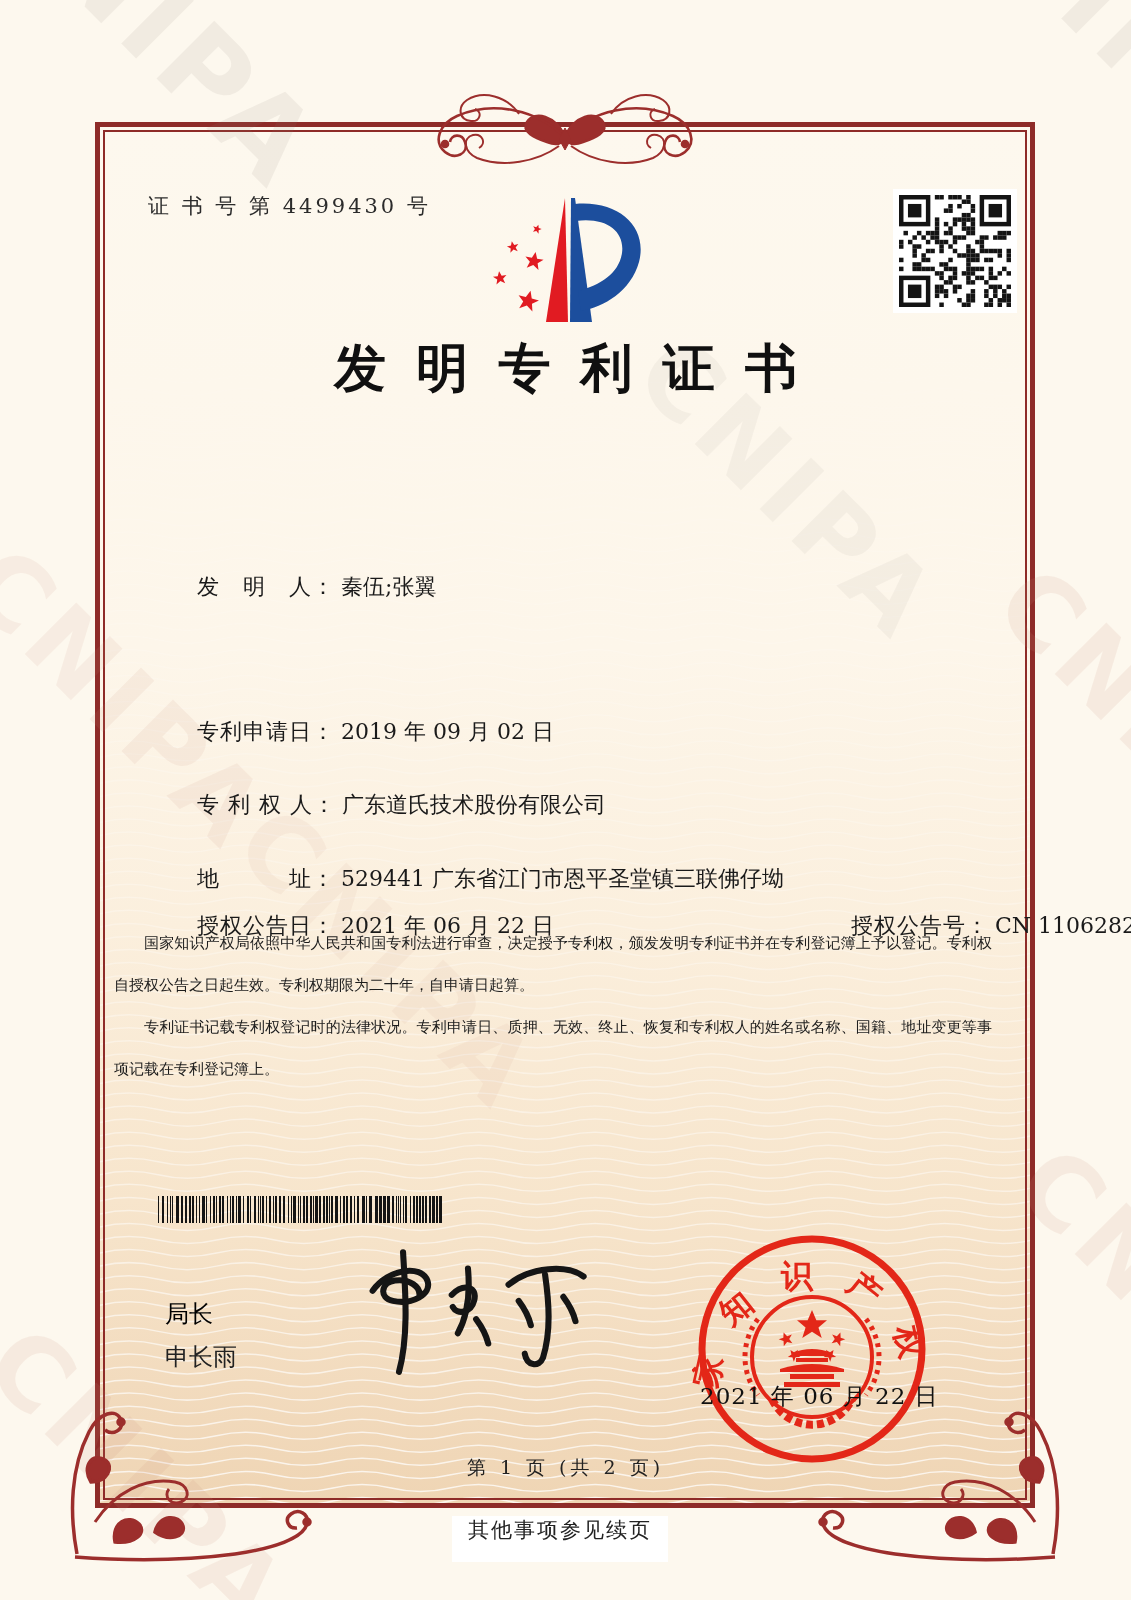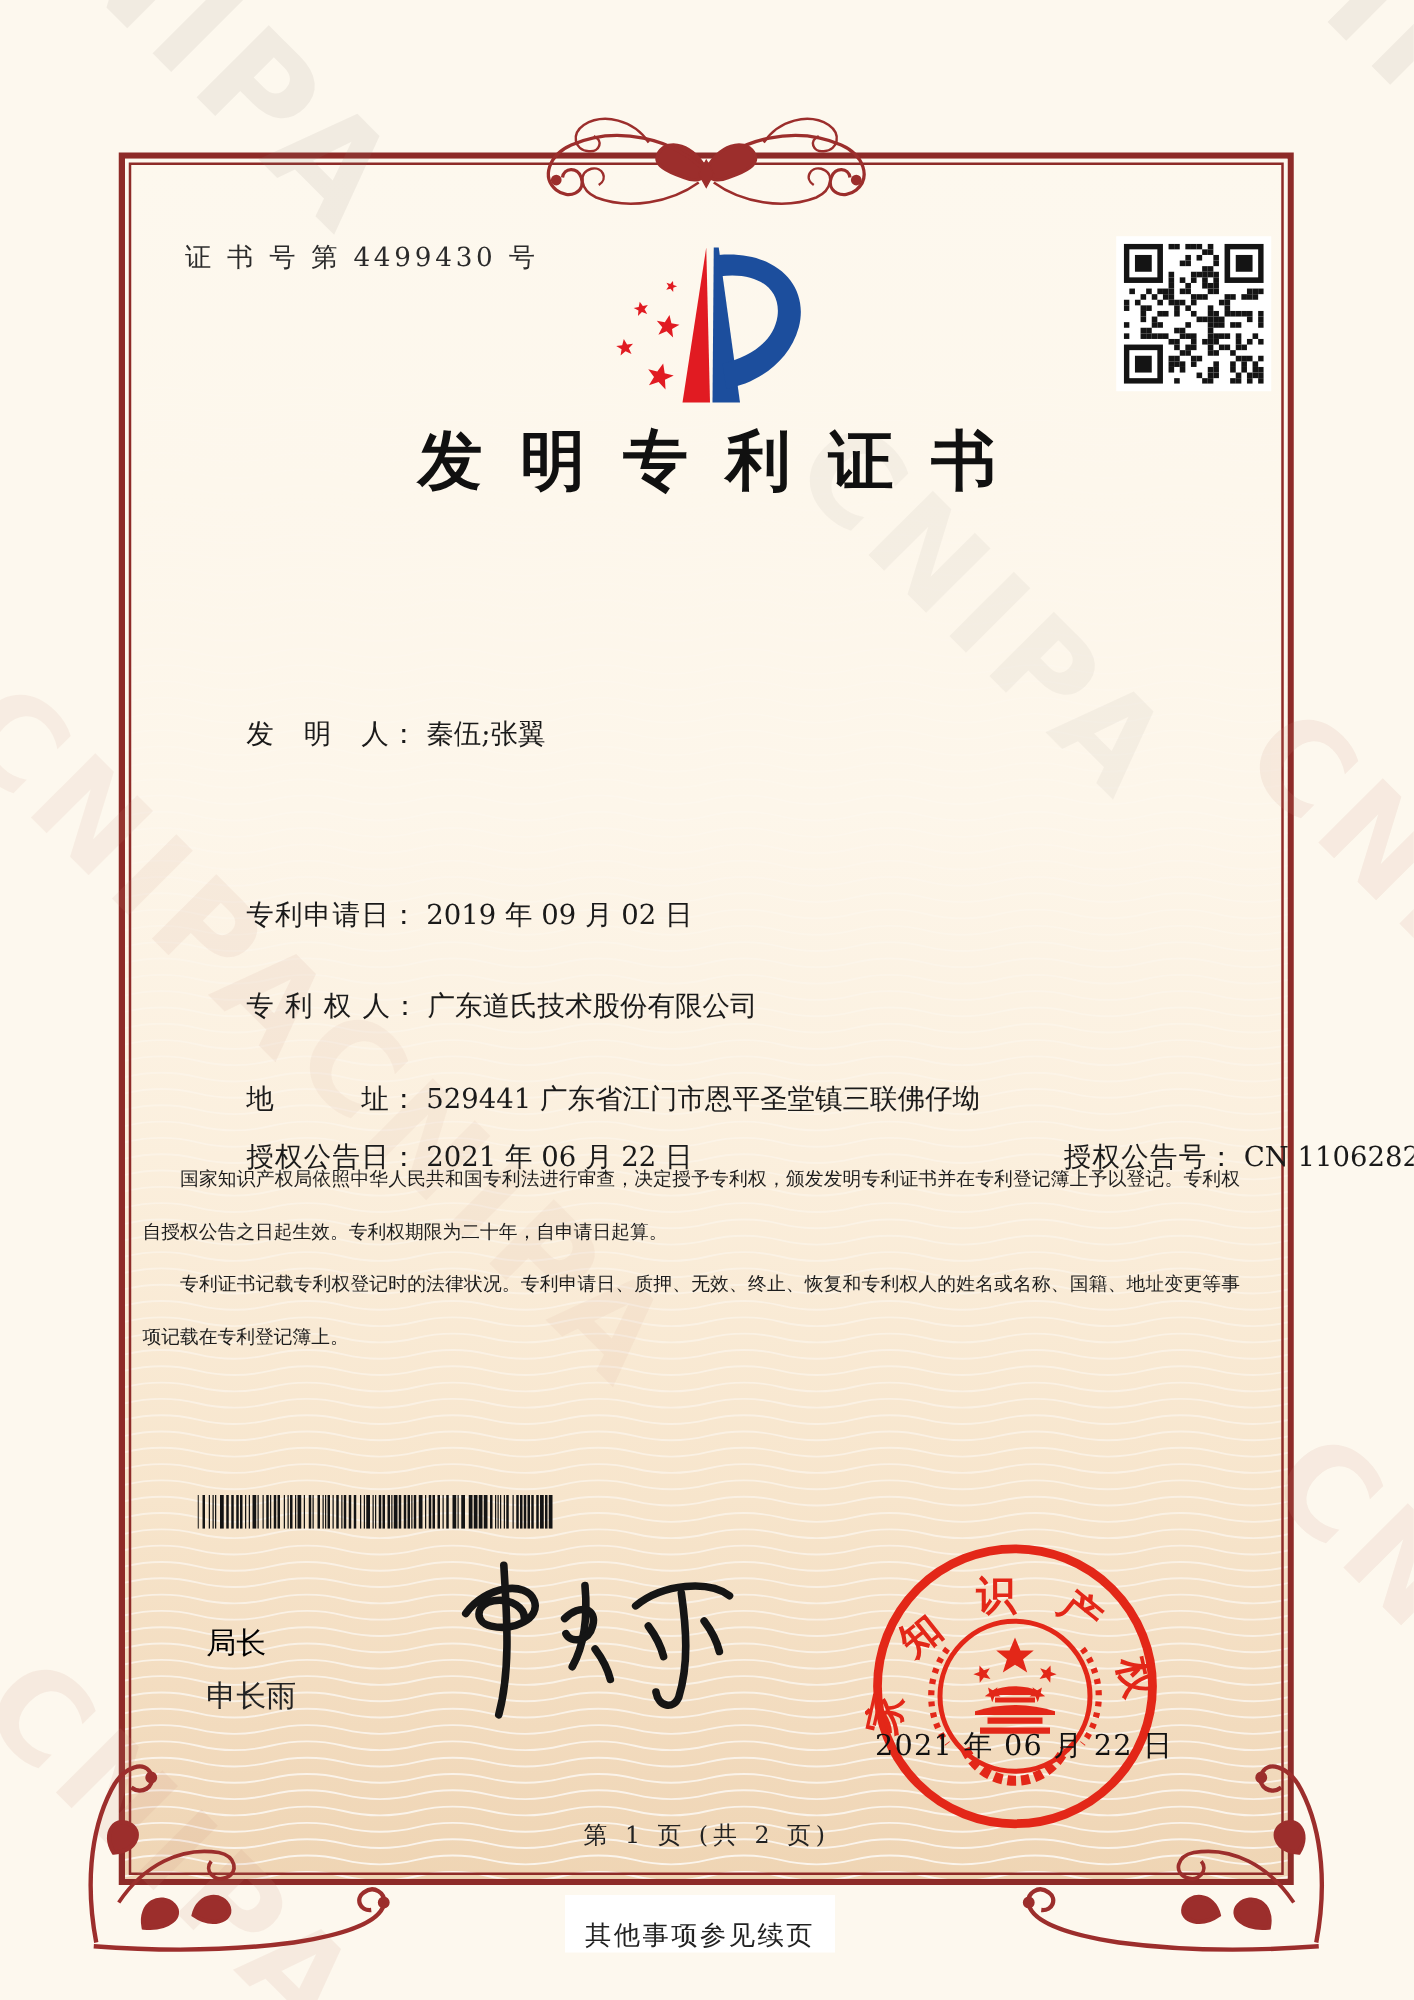--- a/index.html
+++ b/index.html
@@ -54,21 +54,21 @@
   .signature{position:absolute;left:330px;top:1238px;width:280px;height:142px;}
 
   .seal{position:absolute;left:692px;top:1227px;width:240px;height:240px;mix-blend-mode:multiply;}
   .seal-date{position:absolute;left:700px;top:1381px;width:224px;text-align:center;
              font-size:23px;color:#111;letter-spacing:1px;z-index:3;white-space:pre;}
 
   .pagefoot{position:absolute;left:0;top:1455px;width:1131px;text-align:center;
             font-size:19px;letter-spacing:4px;color:#222;}
 
   .strip{position:absolute;left:452px;top:1516px;width:216px;height:46px;background:#ffffff;
-         display:flex;align-items:flex-end;justify-content:center;z-index:2;}
+         display:flex;align-items:flex-start;justify-content:center;z-index:2;}
   .strip span{font-size:21px;letter-spacing:2px;color:#222;}
 
   .orn{position:absolute;z-index:2;pointer-events:none;}
   .orn path,.orn circle{stroke:#9c2e2c;}
 </style>
 </head>
 <body>
 
 <div class="page">
 

